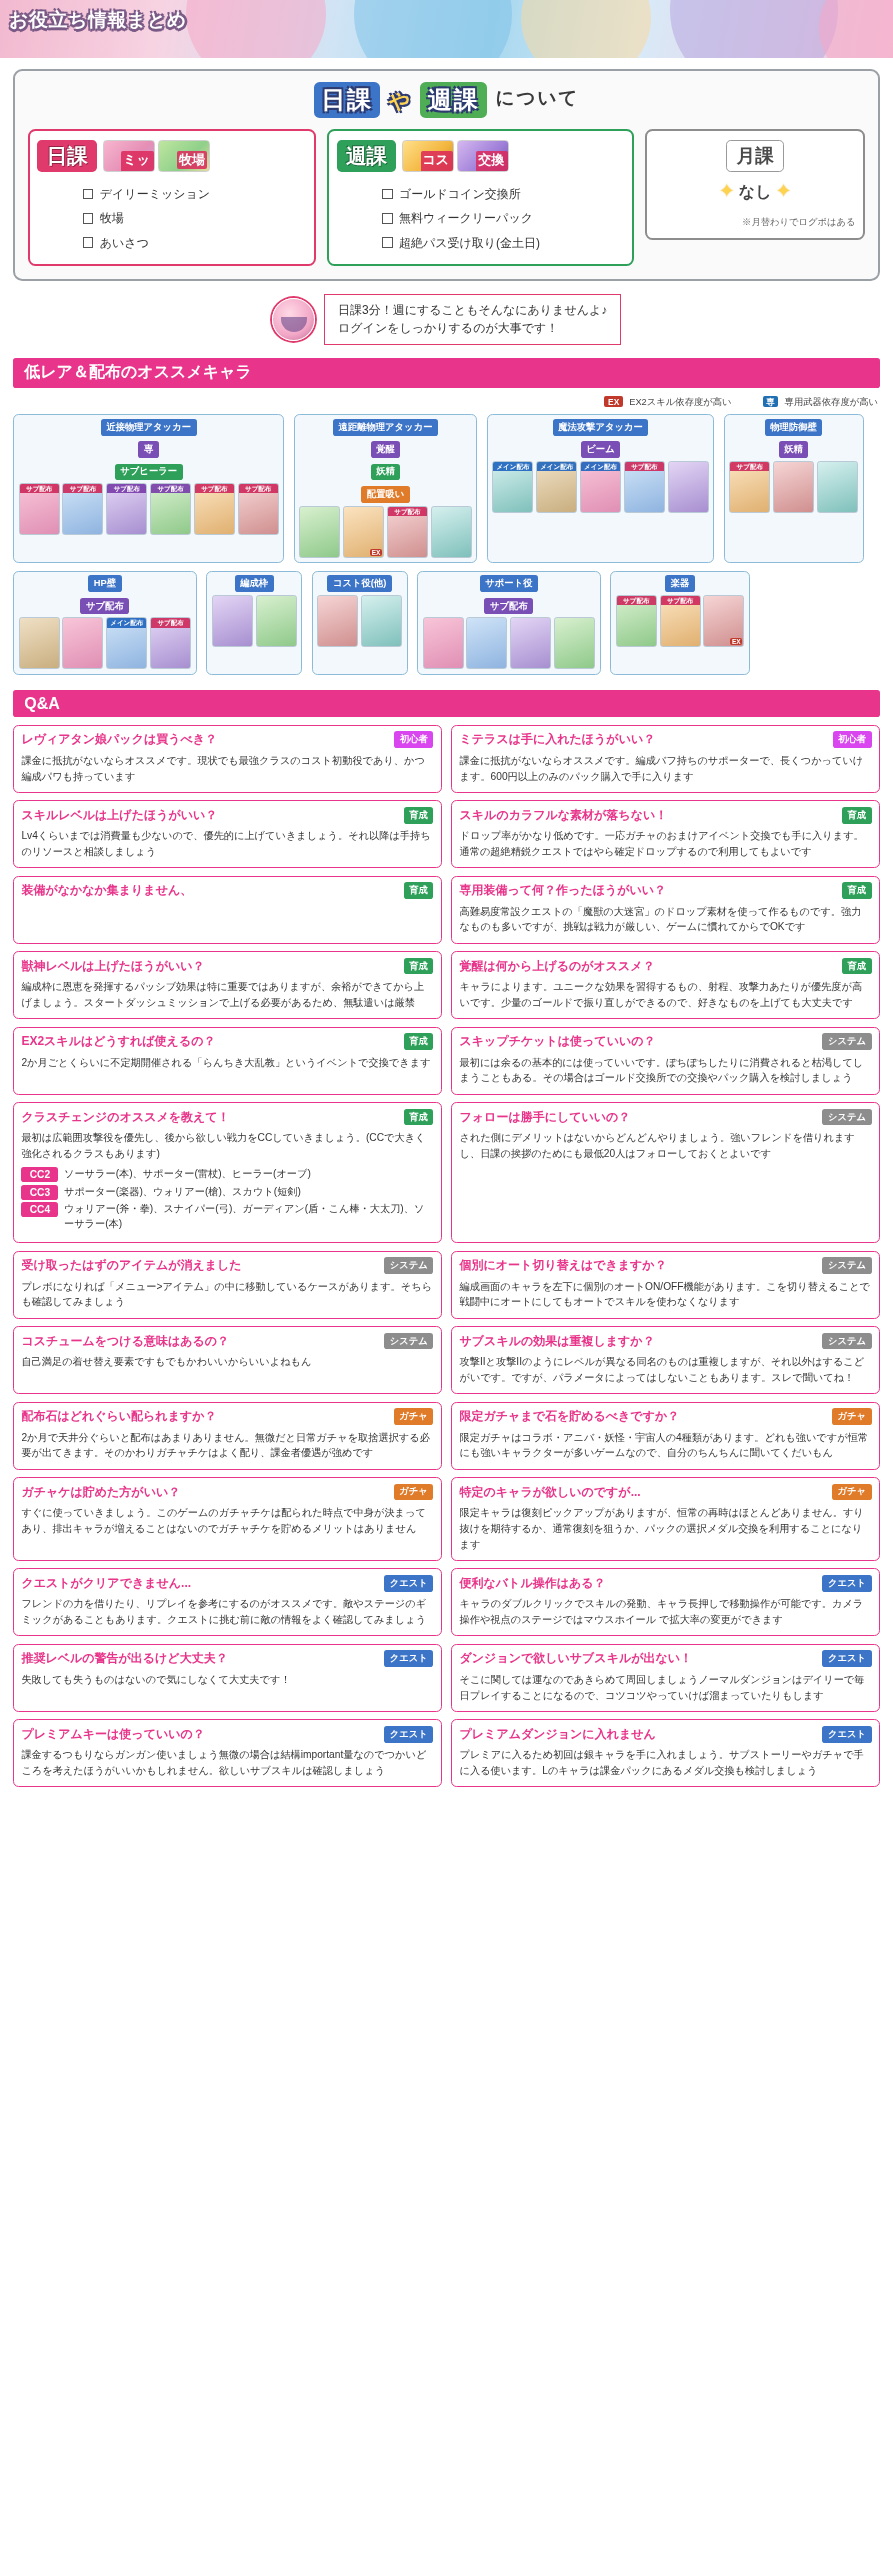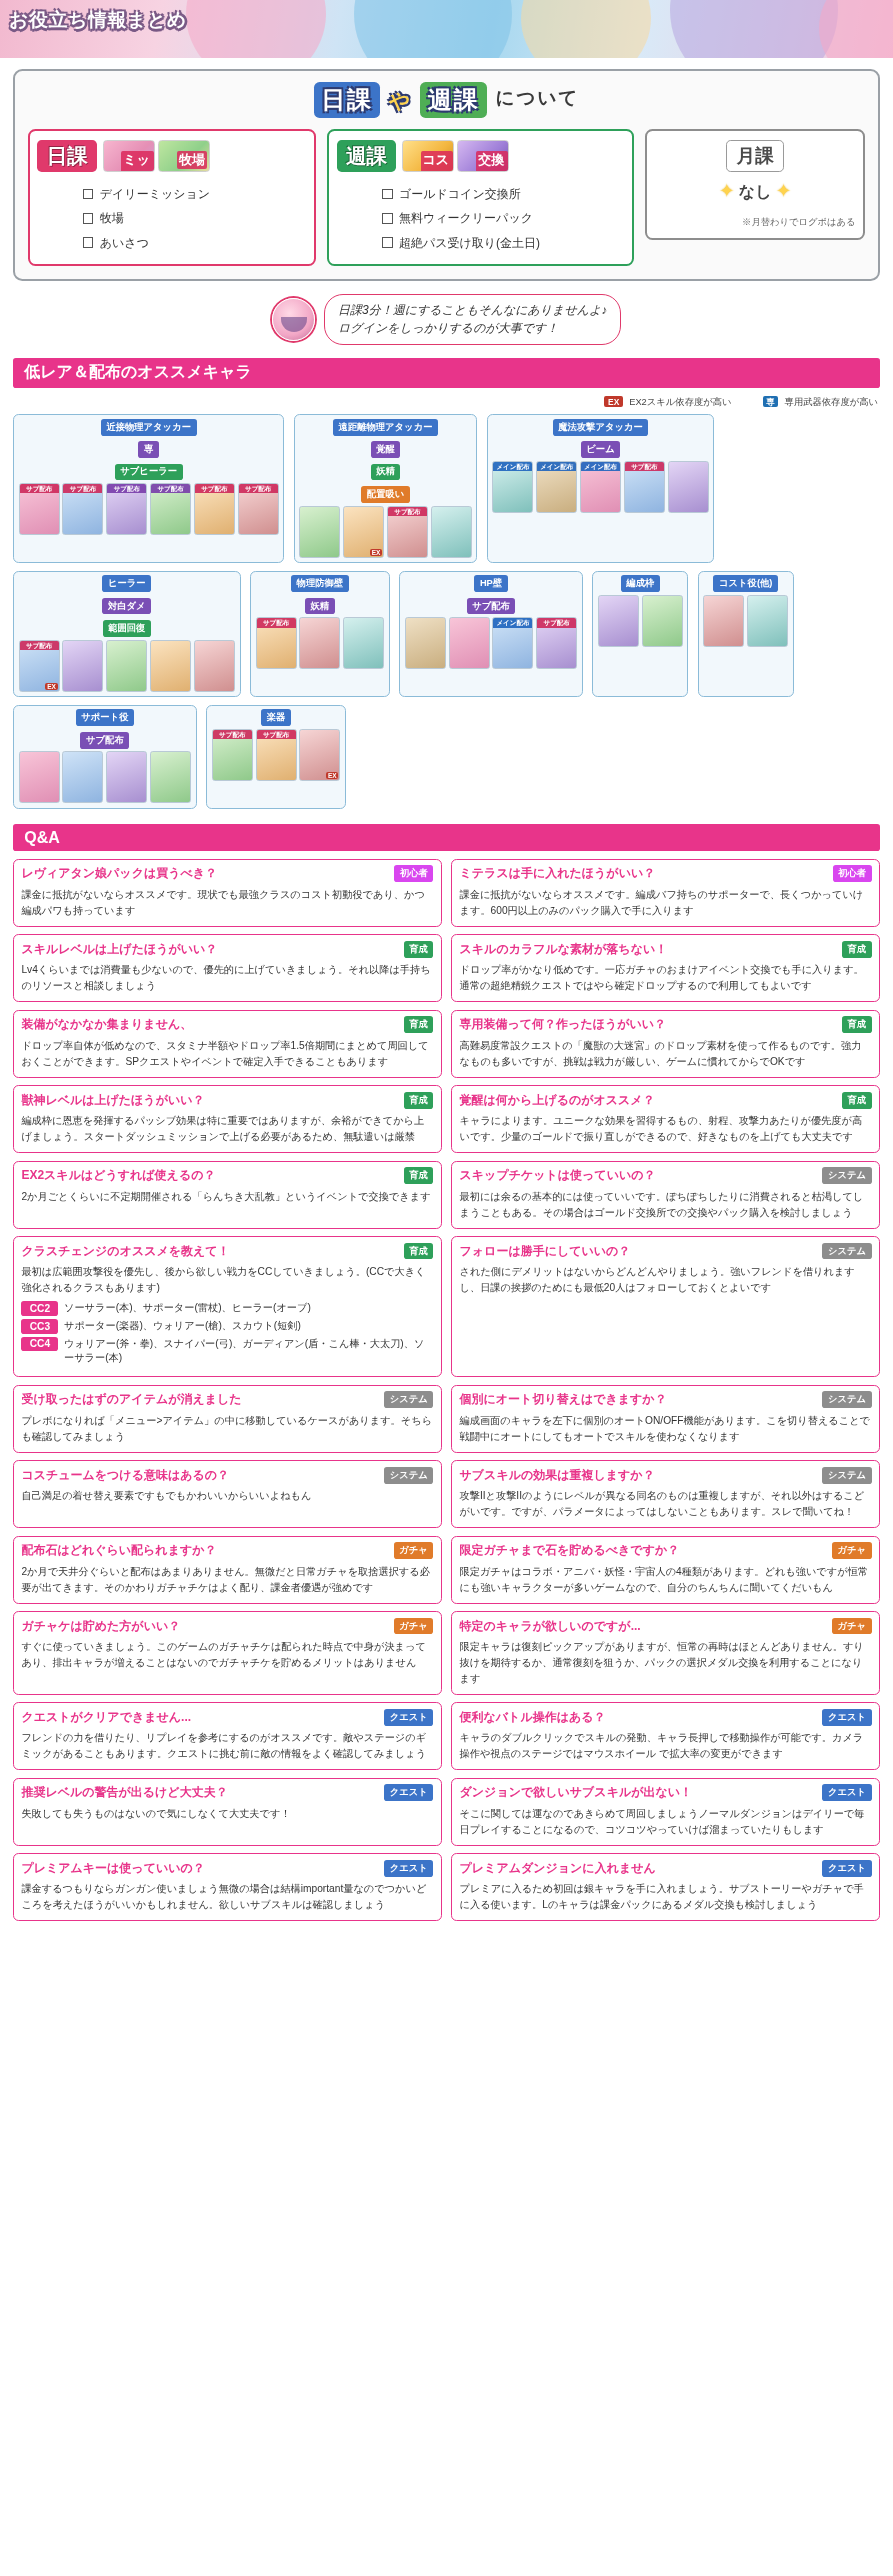--- a/index.html
+++ b/index.html
@@ -100,22 +100,22 @@
     width:43px; height:43px; border-radius:50%;
     background:radial-gradient(circle at 40% 35%, #ffd9e6, #f2a7c6 60%, #c06a96);
     border:1.9px solid #fff; box-shadow:0 0 0 1.9px #e0396b;
     position:relative; flex:none;
   }
   .avatar:after{
     content:""; position:absolute; left:8.4px; top:18.6px; width:26px; height:15px;
     background:#6a4a8c; border-radius:0 0 13px 13px; opacity:.6;
   }
   .note {
-    border:1.9px solid #e0396b; border-radius:19px; background:#fff;
-    padding:6.5px 13px; font-size:12px; color:#333; line-height:1.5;font-style:italic;
+    border:1.9px solid #e0396b; border-radius:0; background:#fff;
+    padding:6.5px 13px; font-size:12px; color:#333; line-height:1.5;
   }
 
   
   .sec-head {
     margin:13px 13px 7.4px 13px;
     background:#e8348a; color:#fff; font-weight:bold; font-size:16px;
     padding:4.7px 11.2px; border-radius:2.8px;
   }
   .legend { display:flex; gap:31px; justify-content:flex-end; margin:0 15px 5.6px 15px; font-size:9.3px; color:#444; }
   .legend .chip { background:#c0392b; color:#fff; font-weight:bold; padding:0.9px 3.7px; border-radius:1.9px; margin-right:3.7px; font-size:8.4px;}
@@ -328,37 +328,20 @@
             <div class="tag main">メイン配布</div>
           </div>
           <div class="ch" style="background: linear-gradient(160deg, rgb(207, 227, 247), rgb(143, 180, 224));">
             <div class="tag haifu">サブ配布</div>
           </div>
           <div class="ch" style="background: linear-gradient(160deg, rgb(227, 213, 245), rgb(167, 143, 208));"></div>
         </div>
       </div>
       <div class="char-block">
         <div class="cb-head">
-          <span class="cb-title">ヒーラー</span>
-          <span class="cb-sub ">対白ダメ</span>
-          <span class="cb-sub green">範囲回復</span>
-        </div>
-        <div class="row">
-          <div class="ch" style="background: linear-gradient(160deg, rgb(207, 227, 247), rgb(143, 180, 224));">
-            <div class="tag haifu">サブ配布</div>
-            <div class="ex">EX</div>
-          </div>
-          <div class="ch" style="background: linear-gradient(160deg, rgb(227, 213, 245), rgb(167, 143, 208));"></div>
-          <div class="ch" style="background: linear-gradient(160deg, rgb(216, 240, 207), rgb(143, 201, 138));"></div>
-          <div class="ch" style="background: linear-gradient(160deg, rgb(251, 227, 192), rgb(224, 176, 112));"></div>
-          <div class="ch" style="background: linear-gradient(160deg, rgb(246, 213, 213), rgb(208, 143, 143));"></div>
-        </div>
-      </div>
-      <div class="char-block">
-        <div class="cb-head">
           <span class="cb-title">物理防御壁</span>
           <span class="cb-sub ">妖精</span>
         </div>
         <div class="row">
           <div class="ch" style="background: linear-gradient(160deg, rgb(251, 227, 192), rgb(224, 176, 112));">
             <div class="tag haifu">サブ配布</div>
           </div>
           <div class="ch" style="background: linear-gradient(160deg, rgb(246, 213, 213), rgb(208, 143, 143));"></div>
           <div class="ch" style="background: linear-gradient(160deg, rgb(213, 240, 238), rgb(127, 192, 187));"></div>
         </div>
@@ -455,21 +438,20 @@
           <div class="qa-q">スキルのカラフルな素材が落ちない！</div>
           <div class="badge train">育成</div>
         </div>
         <div class="qa-a">ドロップ率がかなり低めです。一応ガチャのおまけアイベント交換でも手に入ります。通常の超絶精鋭クエストではやら確定ドロップするので利用してもよいです</div>
       </div>
       <div class="qa">
         <div class="qa-top">
           <div class="qa-q">装備がなかなか集まりません、</div>
           <div class="badge train">育成</div>
         </div>
-        <div class="qa-a">ドロップ率自体が低めなので、スタミナ半額やドロップ率1.5倍期間にまとめて周回しておくことができます。SPクエストやイベントで確定入手できることもあります</div>
       </div>
       <div class="qa">
         <div class="qa-top">
           <div class="qa-q">専用装備って何？作ったほうがいい？</div>
           <div class="badge train">育成</div>
         </div>
         <div class="qa-a">高難易度常設クエストの「魔獣の大迷宮」のドロップ素材を使って作るものです。強力なものも多いですが、挑戦は戦力が厳しい、ゲームに慣れてからでOKです</div>
       </div>
       <div class="qa">
         <div class="qa-top">

